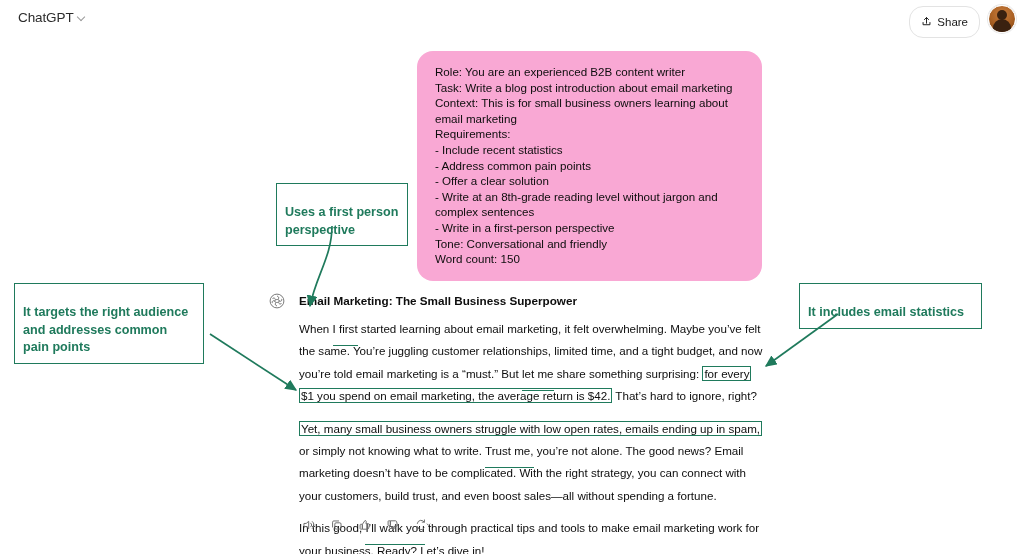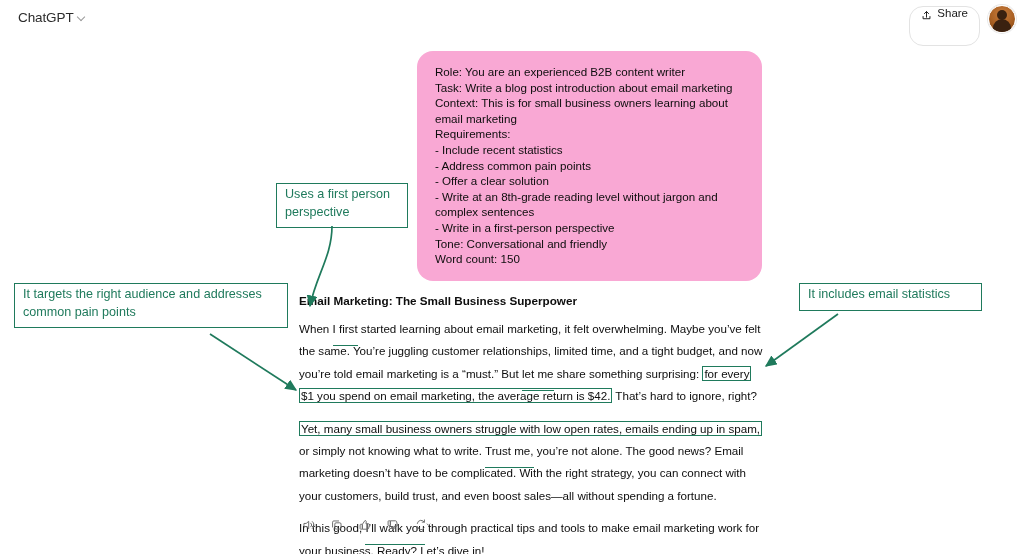--- a/index.html
+++ b/index.html
@@ -51,22 +51,23 @@
     left: 0; top: 1px;
     width: 5px; height: 5px;
     border-right: 1.3px solid #9a9a9a;
     border-bottom: 1.3px solid #9a9a9a;
     transform: rotate(45deg);
   }
 
   #share-btn {
     position: absolute;
     right: 44px; top: 6px;
-    height: 40px;
+    height: 32px;
     display: flex;
+    align-items: center;
     gap: 5px;
     padding: 0 11px;
     border: 1px solid #e3e3e3;
     border-radius: 14px;
     background: #fff;
     box-sizing: border-box;
     cursor: pointer;
   }
   #share-label {
     font-size: 11.5px;
@@ -172,24 +173,25 @@
 
   
   .anno {
     position: absolute;
     box-sizing: border-box;
     border: 1.4px solid #1f7a5c;
     color: #1f7a5c;
     background: #ffffff;
     font-size: 12.6px;
     line-height: 17.5px;
-    padding: 2px 8px 6px 8px;
+    padding: 20px 8px 6px 8px;
+    font-weight: bold;
   }
   #anno-first { left: 276px; top: 183px; width: 132px; }
-  #anno-audience { left: 14px; top: 283px; width: 274px; }
+  #anno-audience { left: 14px; top: 283px; width: 190px; }
   #anno-stats { left: 799px; top: 283px; width: 183px; }
 
   #anno-layer {
     position: absolute;
     left: 0; top: 0;
     width: 1024px; height: 554px;
     pointer-events: none;
   }
 </style>
 </head>

